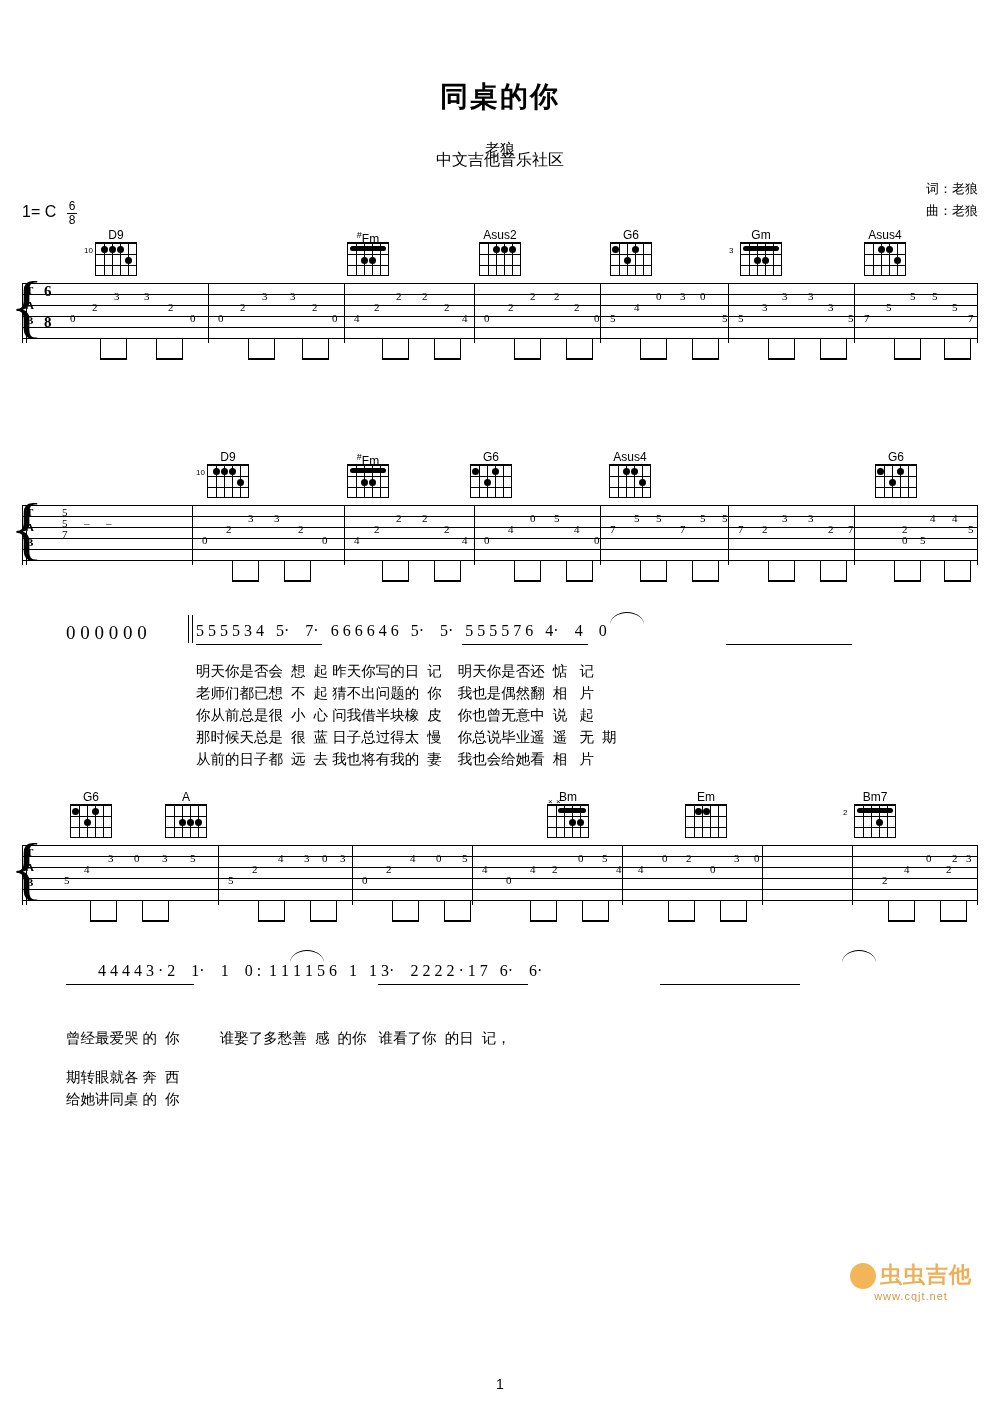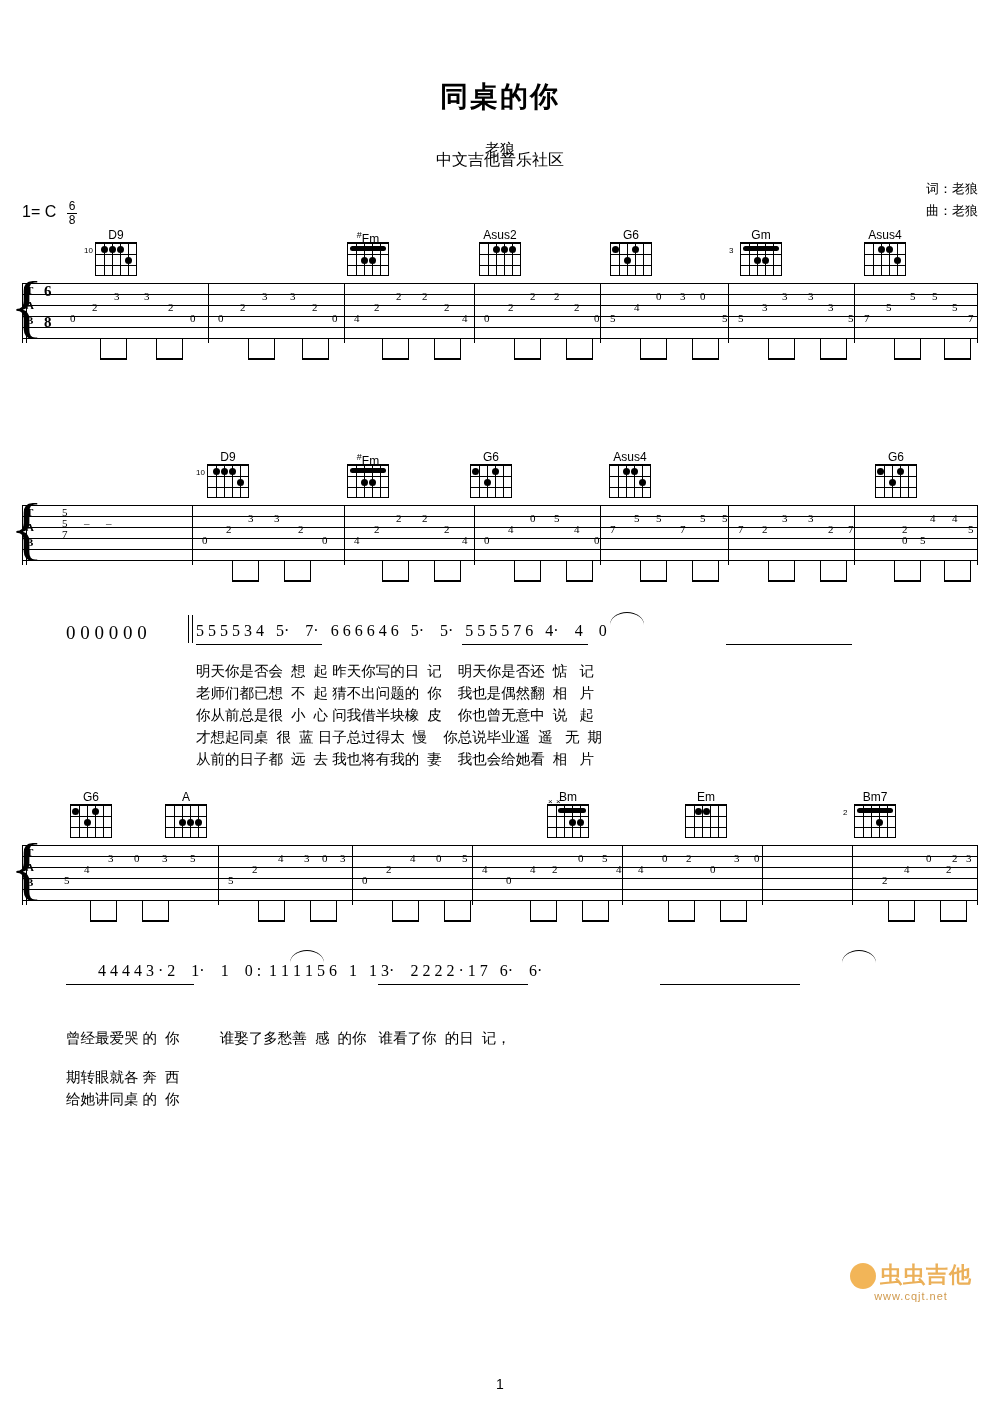--- a/index.html
+++ b/index.html
@@ -702,21 +702,21 @@
   <div class="slur" style="left:610px; top:612px;"></div>
   <div class="underline-el" style="left:196px; top:644px; width:126px;"></div>
   <div class="underline-el" style="left:462px; top:644px; width:126px;"></div>
   <div class="underline-el" style="left:726px; top:644px; width:126px;"></div>
   <div class="barline" style="left:188px; top:615px; height:28px; position:absolute;"></div>
   <div class="barline" style="left:192px; top:615px; height:28px; position:absolute;"></div>
 
   <div class="lyricline" style="left:196px; top:662px;">明天你是否会  想  起 昨天你写的日  记    明天你是否还  惦   记</div>
   <div class="lyricline" style="left:196px; top:684px;">老师们都已想  不  起 猜不出问题的  你    我也是偶然翻  相   片</div>
   <div class="lyricline" style="left:196px; top:706px;">你从前总是很  小  心 问我借半块橡  皮    你也曾无意中  说   起</div>
-  <div class="lyricline" style="left:196px; top:728px;">才想起同桌  很  蓝 日子总过得太  慢    你总说毕业遥  遥   无  期</div>
+  <div class="lyricline" style="left:196px; top:728px;">那时候天总是  很  蓝 日子总过得太  慢    你总说毕业遥  遥   无  期</div>
   <div class="lyricline" style="left:196px; top:750px;">从前的日子都  远  去 我也将有我的  妻    我也会给她看  相   片</div>
 
   <div class="chord" style="left:68px; top:790px;">
     <div class="cname">G6</div>
     <div class="grid">
       <div class="v" style="left:8px"></div>
         <div class="v" style="left:16px"></div>
         <div class="v" style="left:24px"></div>
         <div class="v" style="left:32px"></div>
       <div class="h" style="top:10px"></div>

